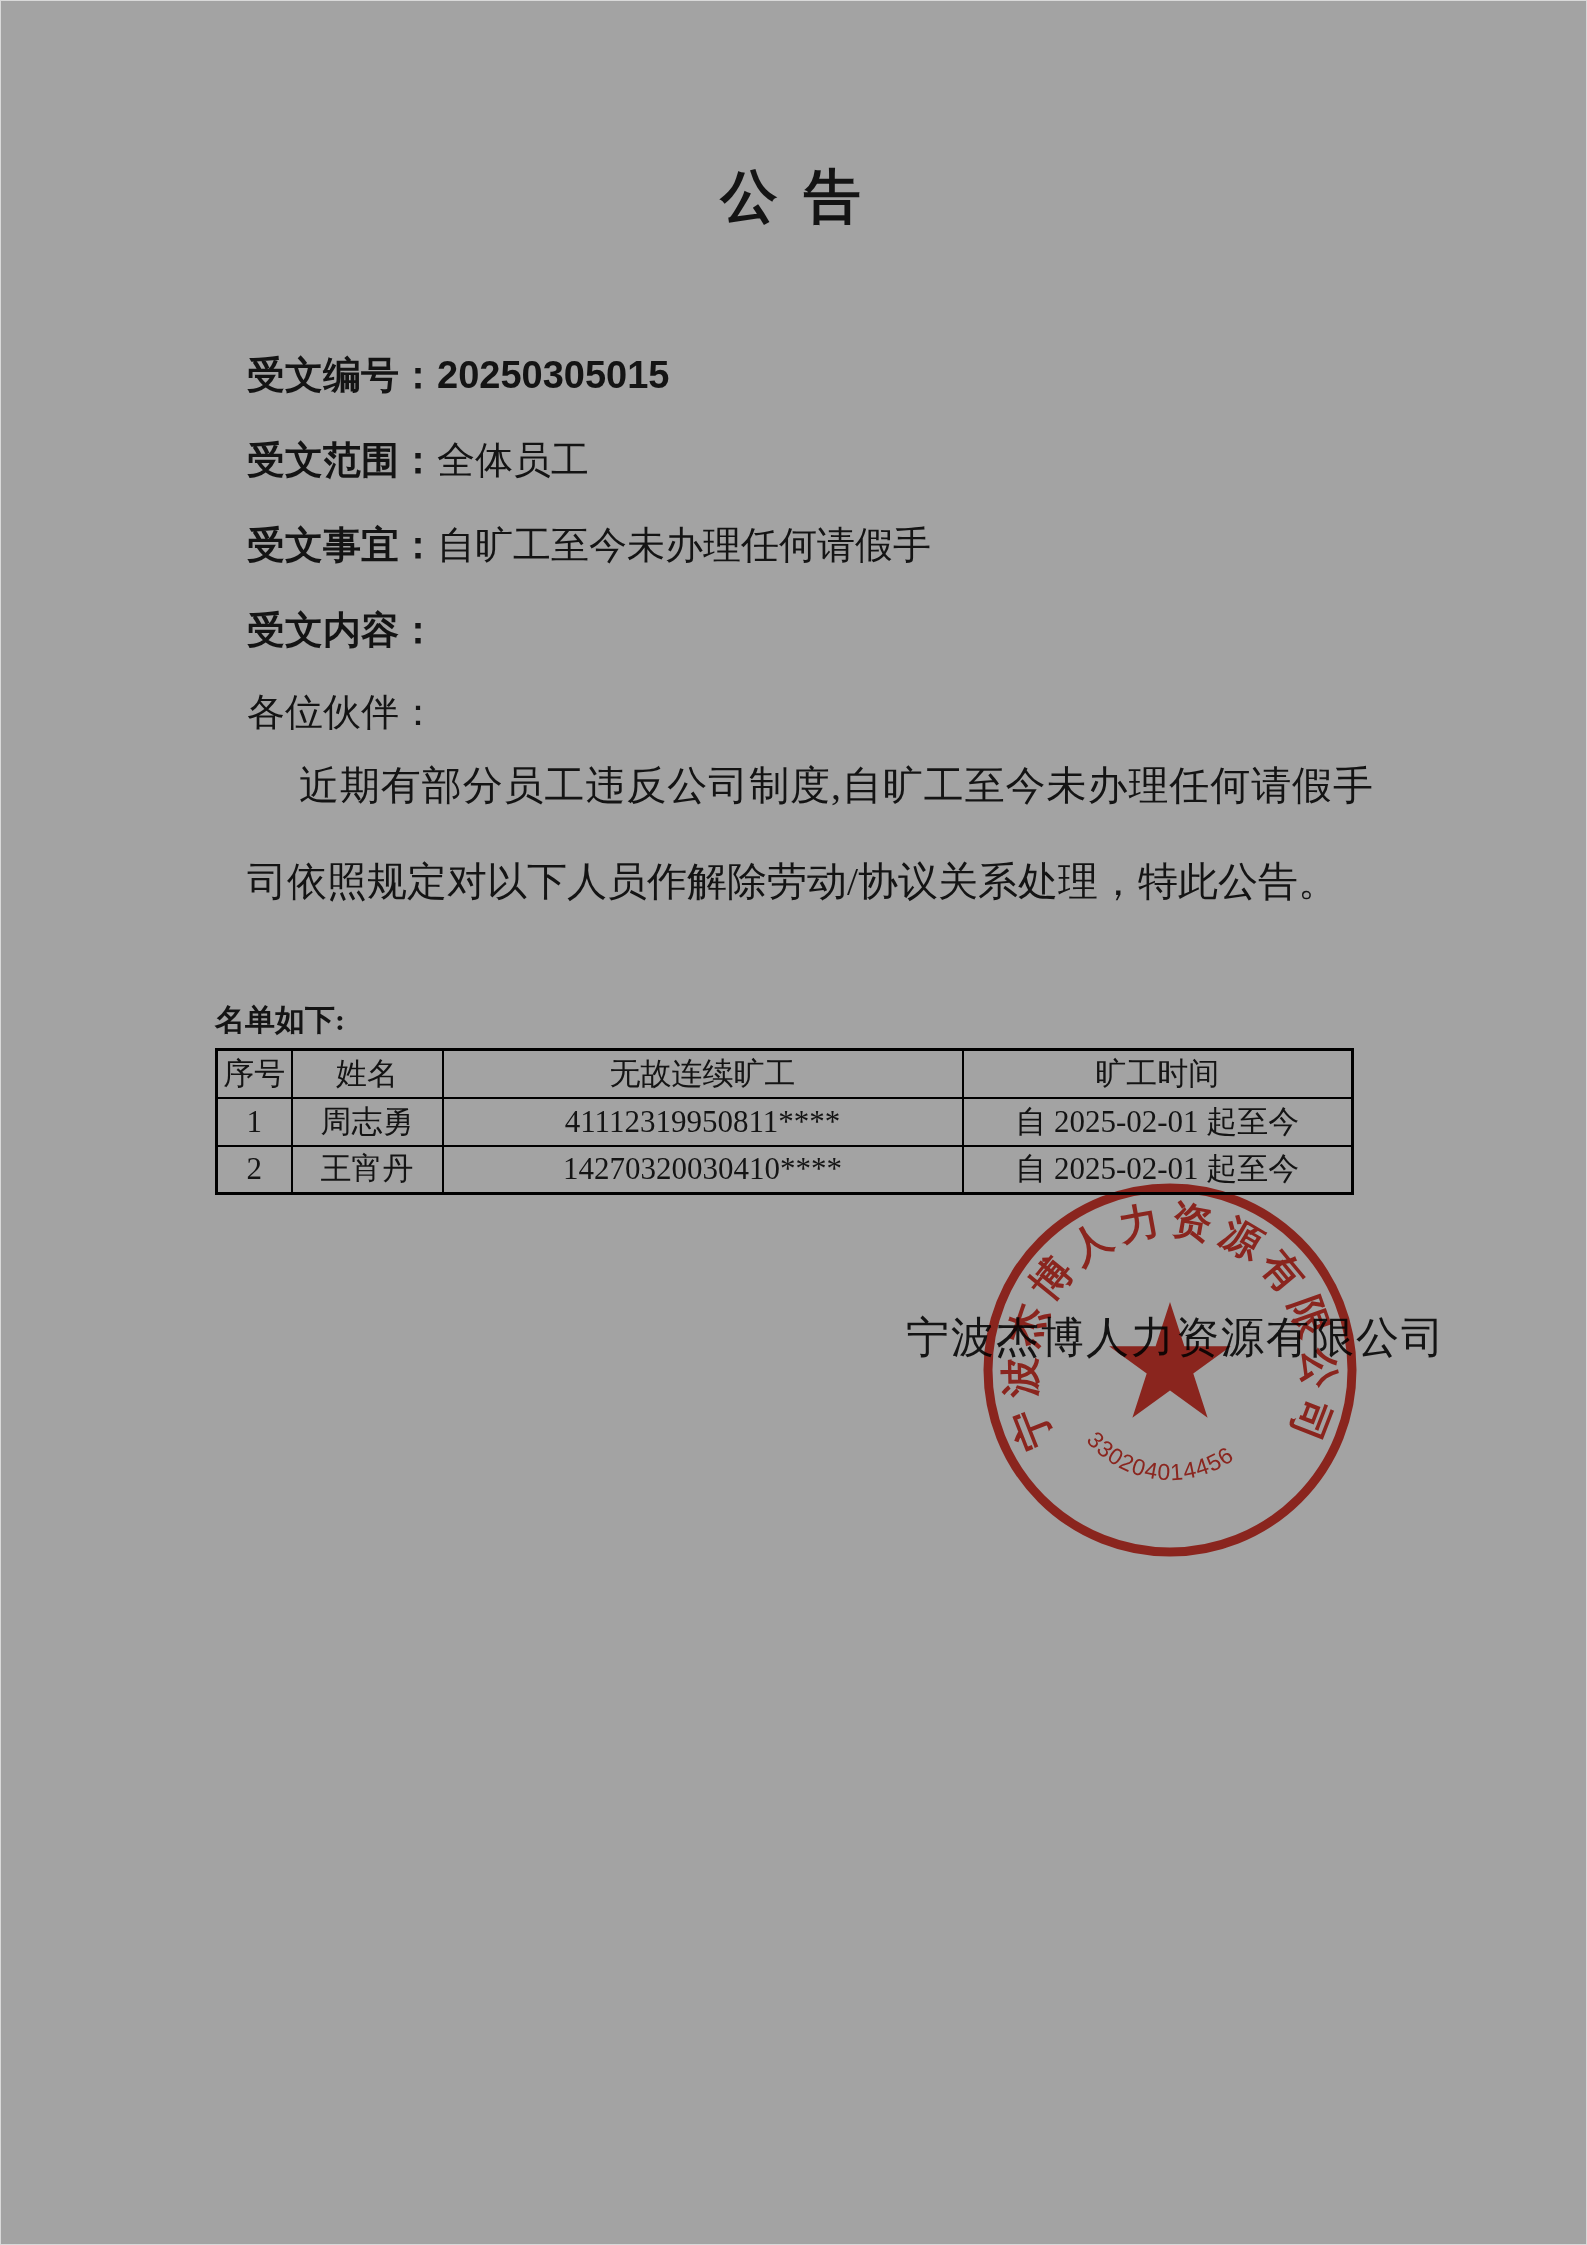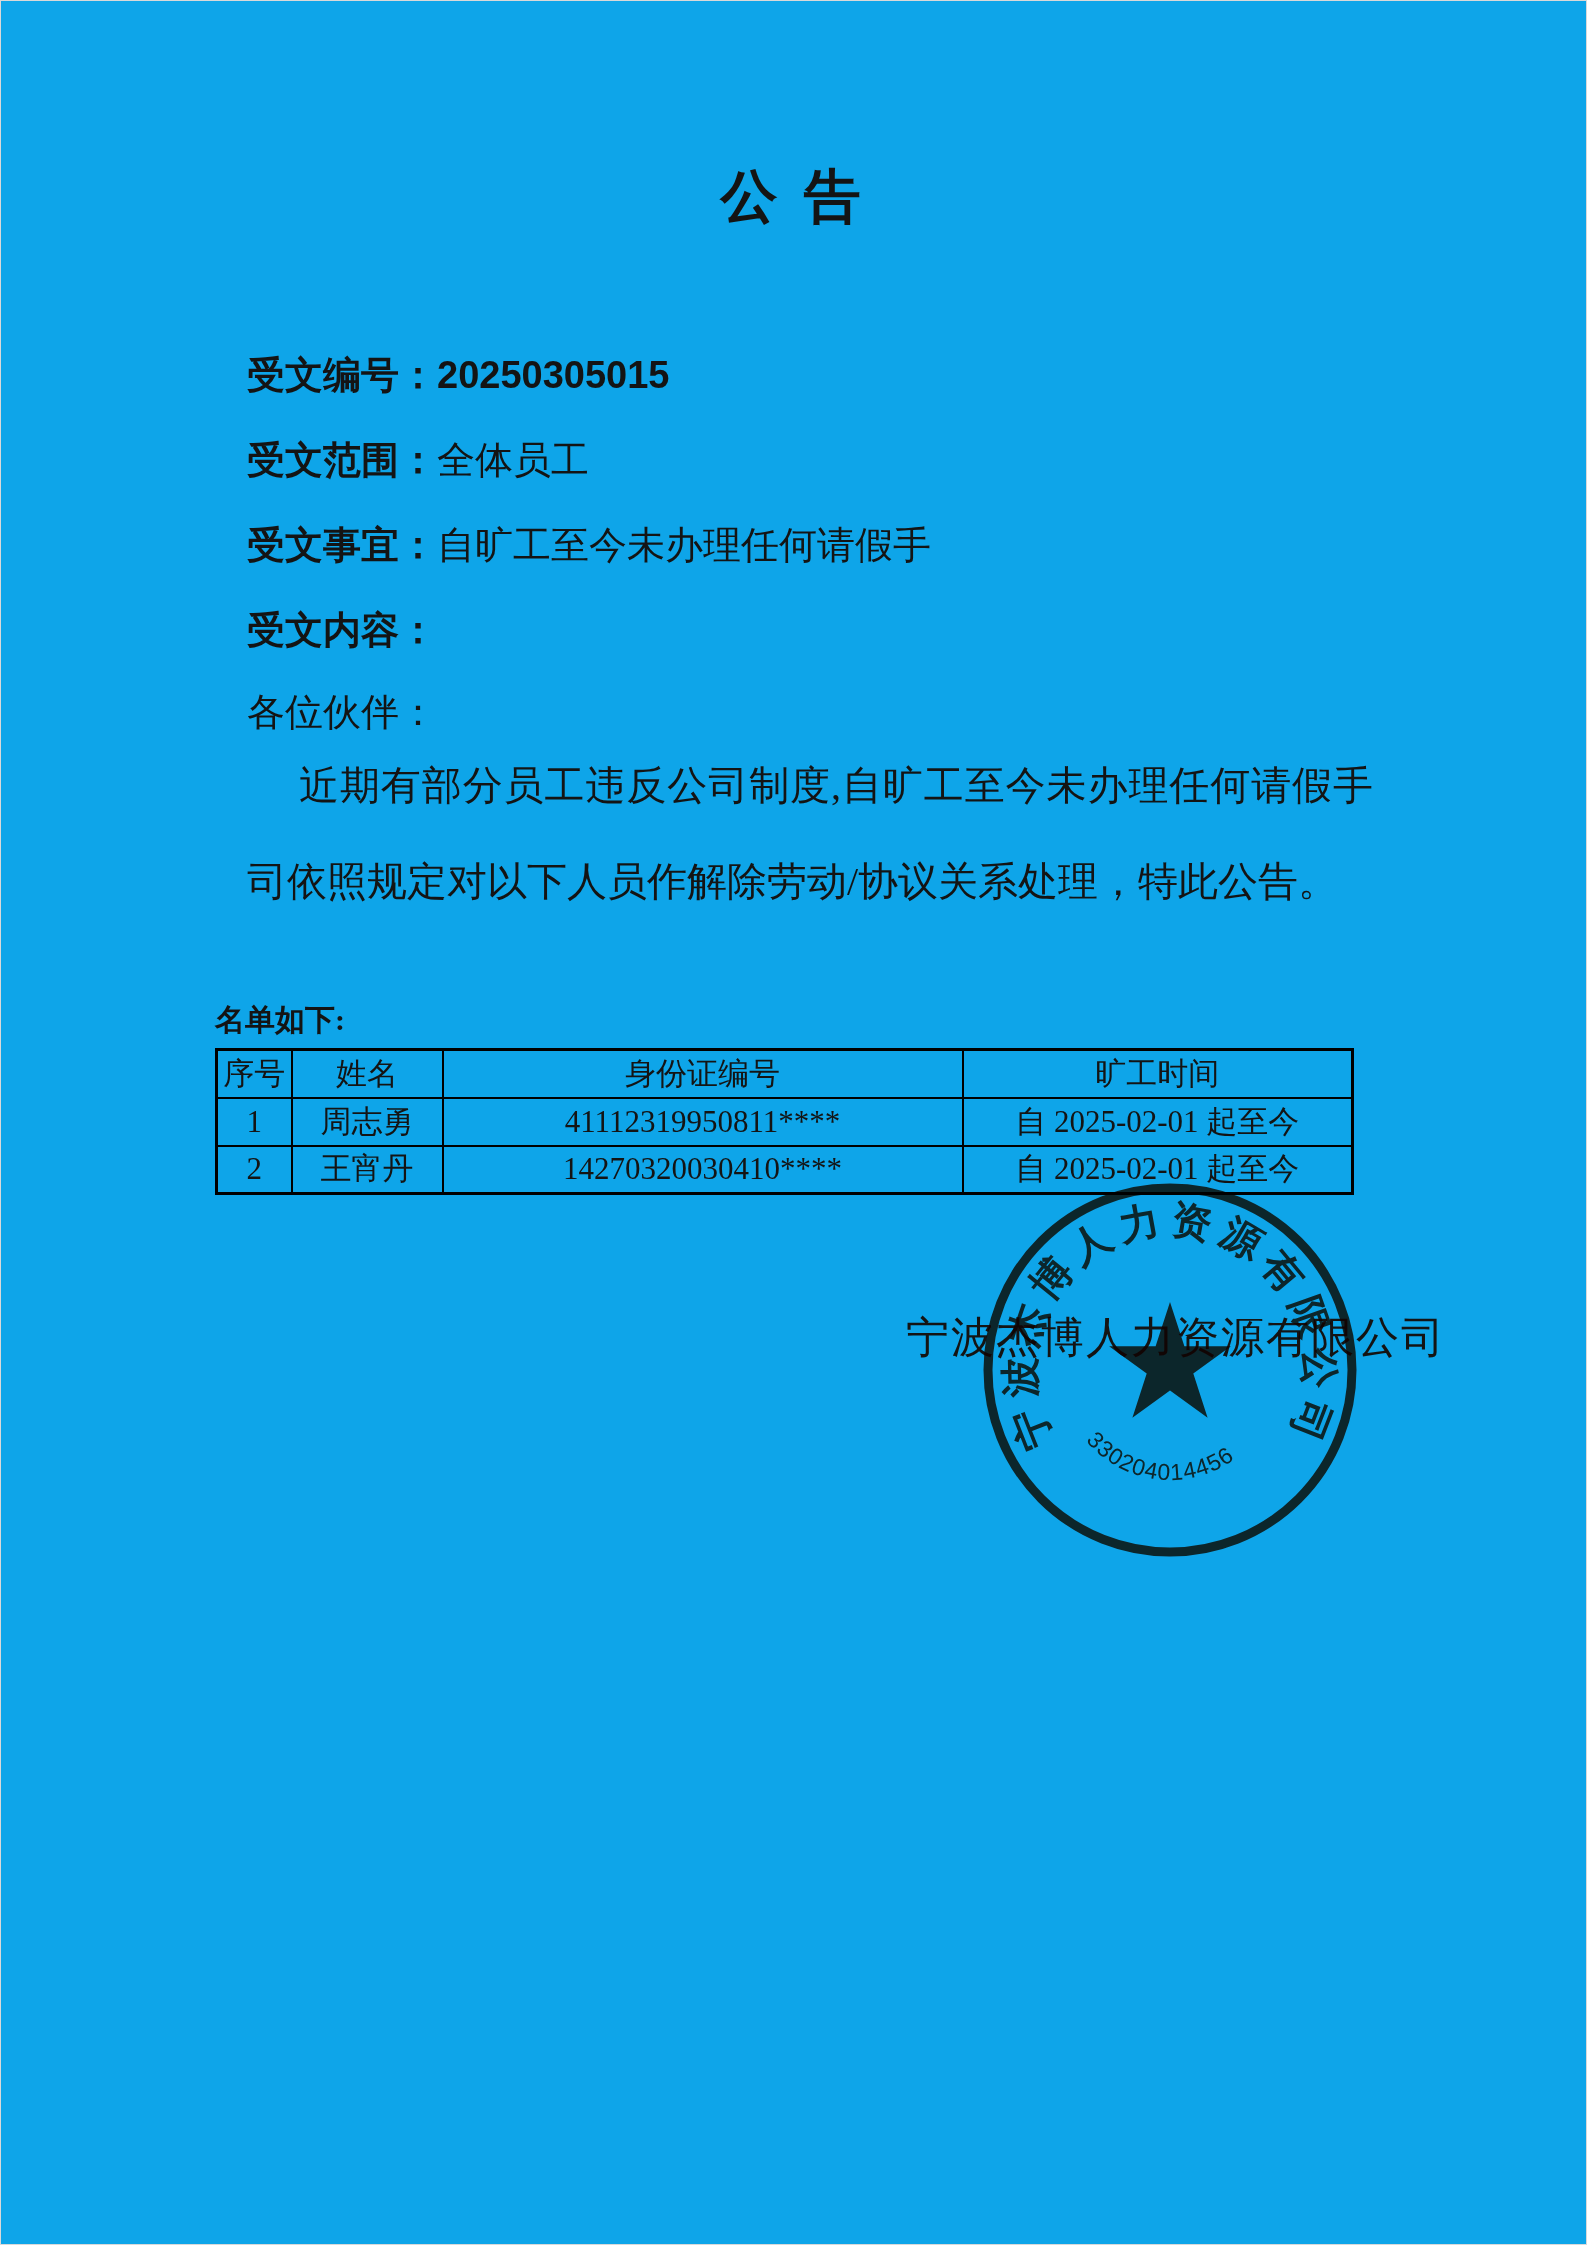--- a/index.html
+++ b/index.html
@@ -1,21 +1,21 @@
 <!DOCTYPE html>
 <html><head>
 <meta charset="utf-8">
 <style>
   * { margin: 0; padding: 0; box-sizing: border-box; }
   html, body { background: #ffffff; }
   .page {
     position: relative;
     width: 1587px;
     height: 2245px;
-    background: #0ea5e9;
+    background: #a3a3a3;
     border: 1px solid #d9d9d9;
     font-family: "Liberation Serif", "DejaVu Serif", serif;
     color: #141414;
     overflow: hidden;
   }
   .title {
     position: absolute;
     top: 158px; left: 0;
     width: 100%;
     text-align: center;
@@ -117,21 +117,21 @@
     <div class="body-line last">司依照规定对以下人员作解除劳动/协议关系处理，特此公告。</div>
   </div>
 
   <div class="list-heading">名单如下:</div>
 
   <table class="roster">
     <tbody>
         <tr>
       <td class="col-no">序号</td>
       <td class="col-name">姓名</td>
-      <td class="col-id">身份证编号</td>
+      <td class="col-id">无故连续旷工</td>
       <td class="col-time">旷工时间</td>
     </tr>
     <tr>
       <td>1</td>
       <td>周志勇</td>
       <td>41112319950811****</td>
       <td>自 2025-02-01 起至今</td>
     </tr>
     <tr>
       <td>2</td>

